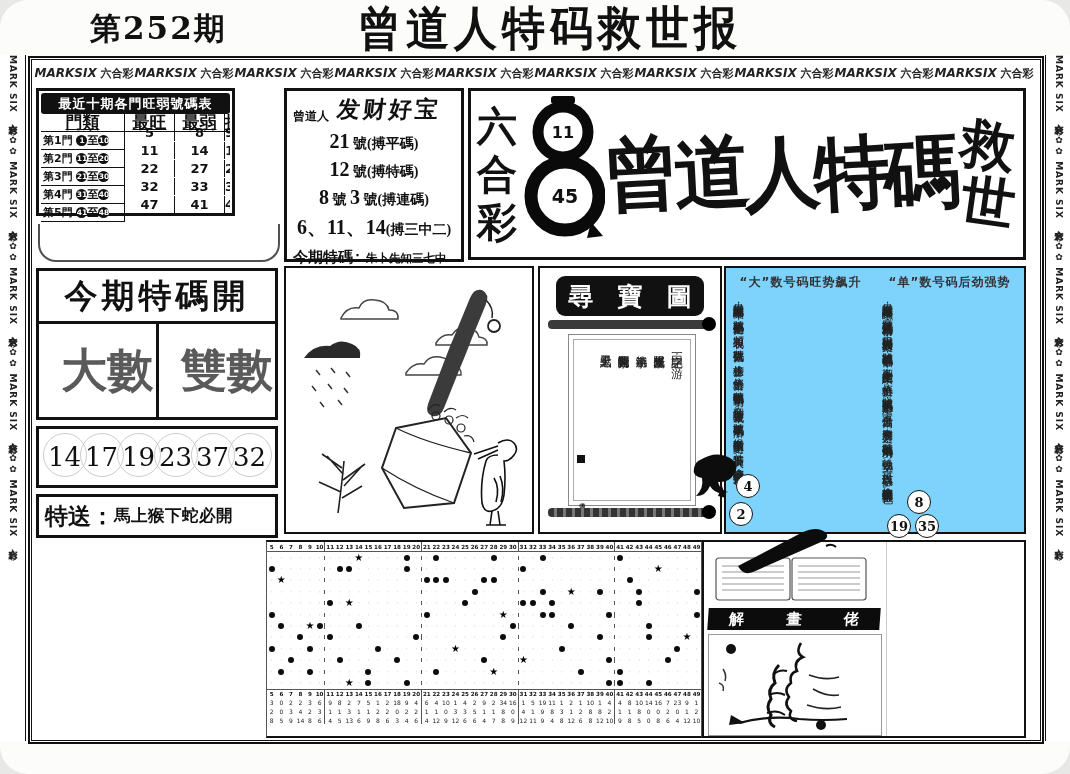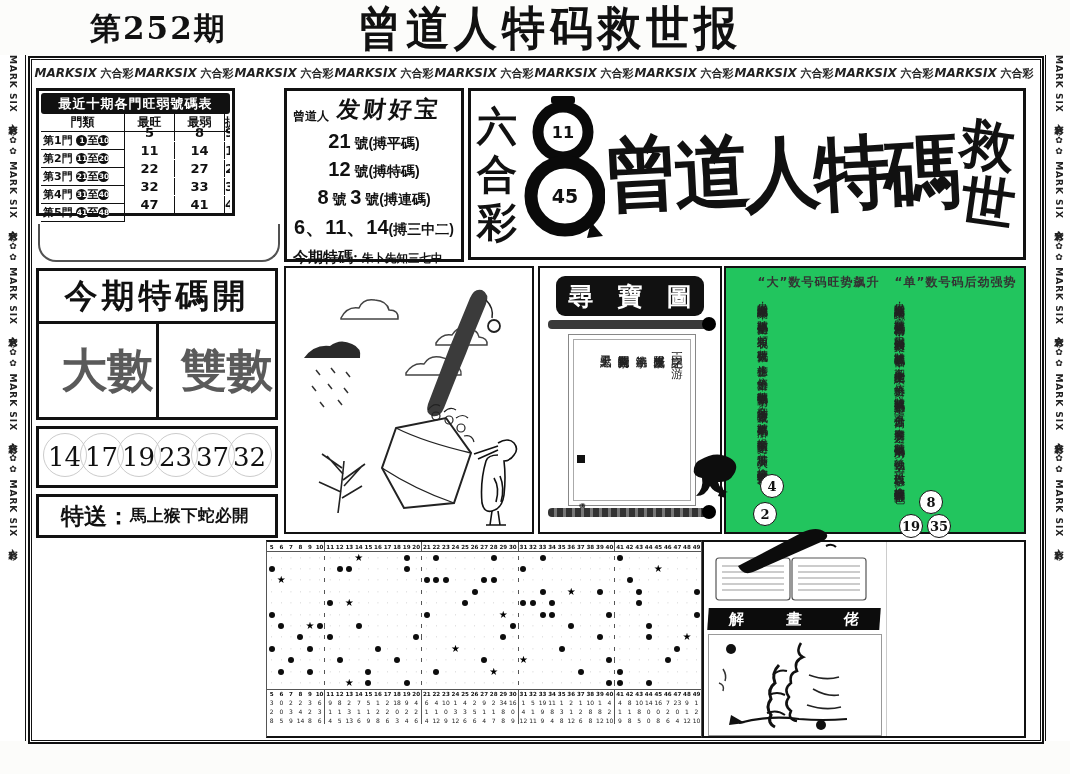--- a/index.html
+++ b/index.html
@@ -1,18 +1,18 @@
 <!DOCTYPE html>
 <html><head>
 <meta charset="utf-8">
 <style>
   html,body{margin:0;padding:0;background:#e8e8e6;}
   .page{position:relative;width:1070px;height:774px;background:#fcfcfa;overflow:hidden;
-        font-family:"DejaVu Sans","Liberation Sans",sans-serif;color:#111;}
-  .serif{font-family:Liberation Serif, serif;}
+        font-family:"DejaVu Sans","Liberation Sans",sans-serif;color:#111;border-radius:28px;}
+  .serif{font-family:Liberation Mono, monospace;}
 
   
   .issue{position:absolute;left:90px;top:8px;font:bold 31px "DejaVu Serif","Liberation Serif",serif;letter-spacing:2px;}
   .main-title{position:absolute;left:270px;top:0px;width:560px;text-align:center;
       font:bold 43px "DejaVu Serif","Liberation Serif",serif;letter-spacing:5px;transform:scaleY(1.08);}
 
   
   .frame{position:absolute;left:28px;top:56px;width:1012px;height:684px;border:2px solid #111;background:#fff;}
   .frame::after{content:"";position:absolute;inset:1px;border:1px solid #111;pointer-events:none;}
   .side{position:absolute;top:55px;width:25px;height:686px;background:#fff;overflow:hidden;
@@ -25,35 +25,35 @@
   .logo{white-space:nowrap;color:#222;}
   .logo .en{font-size:12px;font-weight:bold;font-style:italic;}
   .logo .cn{font-size:11px;font-weight:bold;}
 
   
   .hot{position:absolute;left:36px;top:88px;width:199px;height:128px;border:3px solid #111;background:#fff;padding:2px;box-sizing:border-box;}
   .ht-title{background:#111;color:#fff;height:21px;line-height:21px;text-align:center;font-weight:bold;font-size:13px;border-radius:3px;letter-spacing:1px;}
   .ht-grid{display:grid;grid-template-columns:84px 50px 50px 1fr;font-size:12px;}
   .ht-grid .hc{border-bottom:1px solid #111;border-right:1px solid #111;text-align:center;font-weight:bold;height:17px;line-height:17px;overflow:hidden;}
   .ht-grid .hc:nth-child(4n){border-right:none;}
-  .ht-grid .hdr{font-size:12px;}
+  .ht-grid .hdr{font-size:17px;text-decoration:underline;}
   .ht-grid .lbl{font-size:11px;text-align:left;padding-left:2px;white-space:nowrap;}
   .ht-grid .val{font-size:13px;transform:translateY(-8px);border-bottom:none;}
   .cnum{display:inline-block;width:11px;height:11px;border-radius:50%;background:#111;color:#fff;
         font-size:7.5px;line-height:11px;text-align:center;vertical-align:1px;}
   .bracket{position:absolute;left:38px;top:224px;width:238px;height:36px;border-left:2px solid #333;
         border-right:2px solid #333;border-bottom:2px solid #333;border-radius:0 0 18px 18px;opacity:.85;}
 
   
   .fortune{position:absolute;left:284px;top:88px;width:180px;height:174px;border:3px solid #111;background:#fff;
         box-sizing:border-box;padding:3px 6px;}
   .f-head{display:flex;align-items:flex-end;gap:8px;}
   .f-owner{font-size:12px;font-weight:bold;margin-top:3px;}
   .f-title{font:bold 23px "DejaVu Serif","Liberation Serif",serif;letter-spacing:3px;transform:skewX(-6deg);}
-  .f-line{font-size:14px;font-weight:bold;margin-top:5px;text-align:center;font-family:Liberation Sans, sans-serif;white-space:nowrap;}
+  .f-line{font-size:14px;font-weight:bold;margin-top:5px;text-align:center;font-family:Liberation Serif, serif;white-space:nowrap;}
   .f-line .big{font-size:20px;}
   .f-foot{display:flex;align-items:baseline;gap:4px;margin-top:7px;white-space:nowrap;}
   .f-foot .lab{font-size:15px;font-weight:bold;}
   .f-foot .txt{font-size:11.5px;font-weight:bold;}
 
   
   .banner{position:absolute;left:468px;top:88px;width:558px;height:172px;border:3px solid #111;background:#fff;
         box-sizing:border-box;display:flex;align-items:center;padding:0 6px;gap:2px;overflow:hidden;}
   .b-lottery{display:flex;flex-direction:column;font:bold 40px "DejaVu Serif","Liberation Serif",serif;line-height:1.2;margin-right:2px;}
   .b-cal{display:flex;align-items:center;}
@@ -70,21 +70,21 @@
   .sp-cell{flex:1;display:flex;align-items:center;justify-content:center;font:bold 46px "DejaVu Serif","Liberation Serif",serif;color:#5a5a5a;padding-left:20px;}
   .sp-cell.first{border-right:3px solid #111;}
 
   .lucky{position:absolute;left:36px;top:426px;width:242px;height:62px;border:3px solid #111;background:#fff;
         box-sizing:border-box;display:flex;align-items:center;justify-content:center;}
   .lk{position:relative;width:37px;text-align:center;font:26px "DejaVu Serif","Liberation Serif",serif;}
   .lk::before{content:"";position:absolute;left:-3px;top:-9px;width:42px;height:42px;border:1px solid #ccc;border-radius:50%;}
 
   .tesong{position:absolute;left:36px;top:494px;width:242px;height:44px;border:3px solid #111;background:#fff;
         box-sizing:border-box;display:flex;align-items:center;padding-left:6px;white-space:nowrap;}
-  .ts-lab{font:bold 23px "DejaVu Serif","Liberation Serif",serif;margin-left:16px;}
+  .ts-lab{font:bold 23px "DejaVu Serif","Liberation Serif",serif;}
   .ts-txt{font:bold 16.5px "DejaVu Serif","Liberation Serif",serif;letter-spacing:0.5px;}
 
   
   .picture{position:absolute;left:284px;top:266px;width:250px;height:268px;border:2px solid #111;background:#fff;box-sizing:border-box;}
 
   
   .treasure{position:absolute;left:538px;top:266px;width:184px;height:268px;border:2px solid #111;background:#fff;box-sizing:border-box;}
   .t-title{position:absolute;left:16px;top:8px;width:148px;height:40px;background:#111;border-radius:9px;color:#fff;
         display:flex;justify-content:space-around;align-items:center;font:bold 25px "DejaVu Serif","Liberation Serif",serif;}
   .t-roll{position:absolute;left:8px;width:164px;height:9px;background:#3a3a3a;border-radius:4px;}
@@ -92,22 +92,22 @@
   .t-roll.bot{top:240px;background:repeating-linear-gradient(90deg,#333 0 6px,#777 6px 9px);}
   .t-roll .knob{position:absolute;right:-4px;top:-3px;width:14px;height:14px;background:#000;border-radius:50%;}
   .t-paper{position:absolute;left:28px;top:66px;width:126px;height:170px;border:1px solid #888;}
   .t-paper::after{content:"";position:absolute;inset:4px;border:1px solid #aaa;pointer-events:none;}
   .t-text{position:absolute;right:10px;top:12px;height:142px;writing-mode:vertical-rl;
         font-family:"DejaVu Serif","Liberation Serif",serif;font-size:11.5px;line-height:1.55;white-space:pre-line;color:#222;}
   .t-sign{position:absolute;left:8px;bottom:8px;writing-mode:vertical-rl;font-size:7px;color:#222;}
   .t-seal{position:absolute;left:8px;bottom:42px;width:8px;height:8px;background:#111;}
 
   
-  .articles{position:absolute;left:724px;top:266px;width:302px;height:268px;border:2px solid #111;background:#22c55e;
-        box-sizing:border-box;display:flex;padding-left:24px;}
+  .articles{position:absolute;left:724px;top:266px;width:302px;height:268px;border:2px solid #111;background:#7dd3fc;
+        box-sizing:border-box;display:flex;}
   .art{flex:1;position:relative;padding:6px 4px 4px;box-sizing:border-box;}
   .art-title{text-align:center;font-size:12px;font-weight:bold;letter-spacing:1px;color:#333;margin-bottom:4px;white-space:nowrap;}
   .art-body{height:216px;writing-mode:vertical-rl;font-size:11px;line-height:1.32;letter-spacing:.5px;
         font-family:"DejaVu Serif","Liberation Serif",serif;color:#222;}
   .art-circle{position:absolute;width:22px;height:22px;border:1.6px solid #111;border-radius:50%;background:#fff;
         display:flex;align-items:center;justify-content:center;font:bold 13px "DejaVu Serif","Liberation Serif",serif;}
   .acL0{left:10px;top:206px;} .acL1{left:3px;top:234px;}
   .acR0{left:32px;top:222px;} .acR1{left:12px;top:246px;} .acR2{left:40px;top:246px;}
   .inkmark{position:absolute;left:686px;top:442px;width:62px;height:64px;z-index:5;}
 

